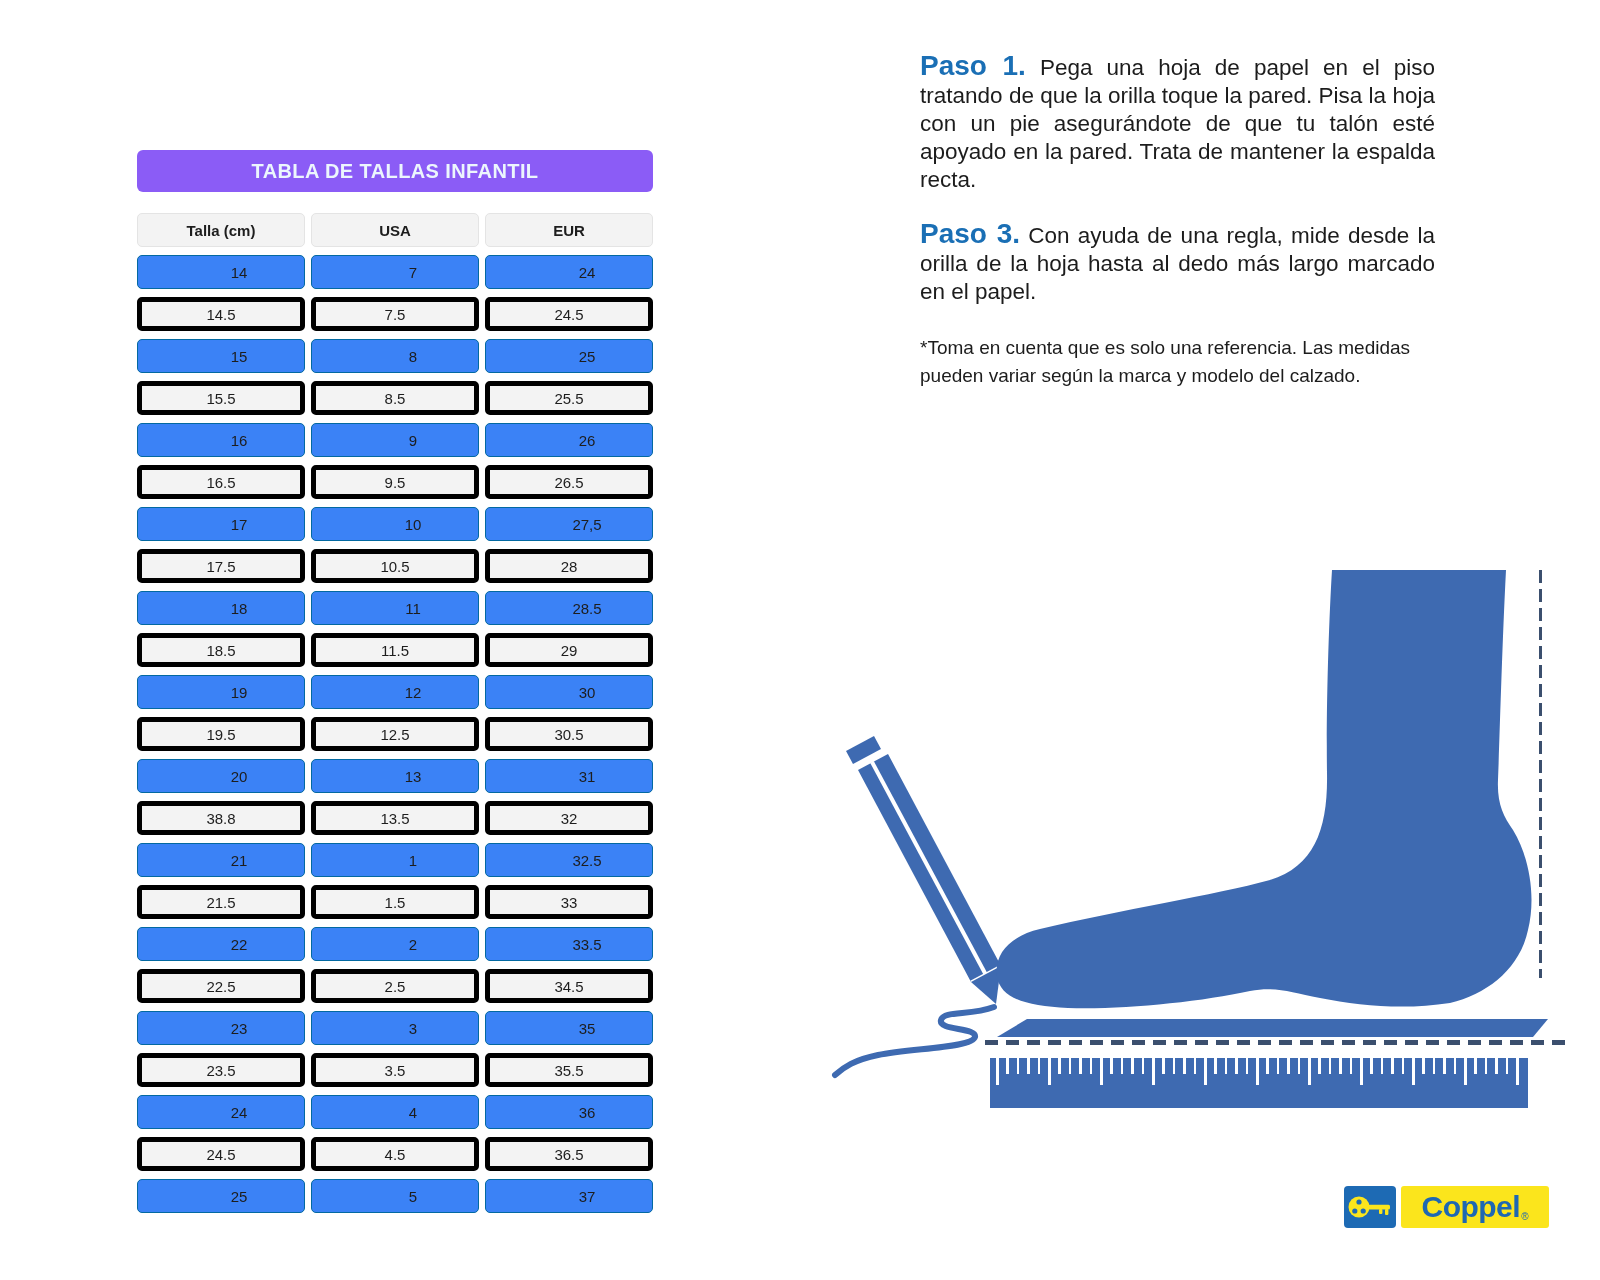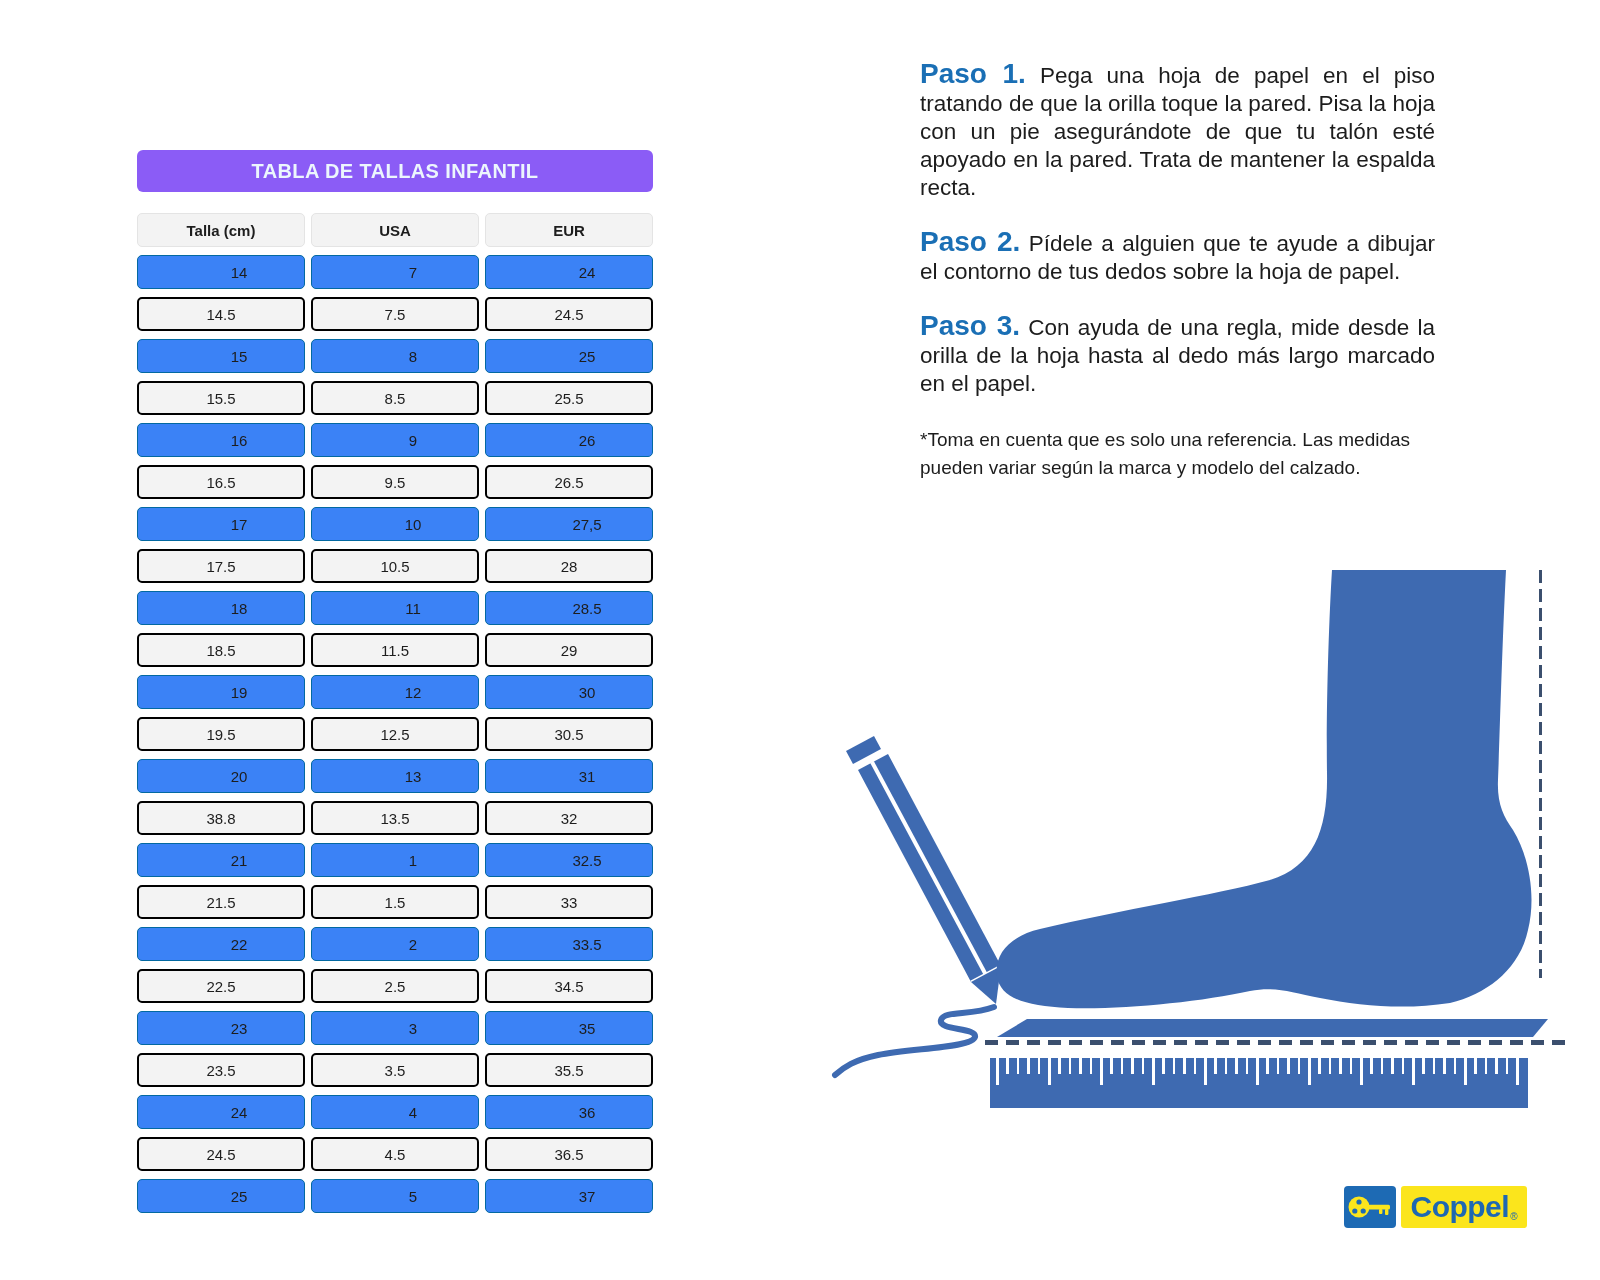--- a/index.html
+++ b/index.html
@@ -14,46 +14,46 @@
   .banner{position:absolute;left:137px;top:150px;width:516px;height:42px;background:#8b5cf6;border-radius:6px;
           display:flex;align-items:center;justify-content:center;}
   .banner span{color:#ecf6fd;font-size:20px;font-weight:700;letter-spacing:.4px;}
 
   .table{position:absolute;left:137px;top:213px;display:grid;grid-template-columns:repeat(3,168px);
          column-gap:6px;row-gap:8px;}
   .cell{height:34px;border-radius:5px;display:flex;align-items:center;justify-content:center;
         font-size:15px;color:#1d1d1d;box-sizing:border-box;}
   .cell.head{background:#f3f3f3;border:1px solid #e4e4e4;font-weight:700;}
   .cell.dark{background:#3b82f6;border:1px solid #0369a1;padding-left:36px;}
-  .cell.light{background:#f3f3f3;border:2px solid #000000;}
+  .cell.light{background:#f3f3f3;border:5px solid #000000;}
 
   
   .steps{position:absolute;left:920px;top:52px;width:515px;}
   .steps h2{margin:0 0 8px 0;text-align:center;font-size:27px;line-height:32px;font-weight:700;color:#2e6dad;}
-  .step{margin:8px 0 26px 0;font-size:22.5px;line-height:28px;color:#1c1c1c;text-align:justify;}
+  .step{margin:0 0 26px 0;font-size:22.5px;line-height:28px;color:#1c1c1c;text-align:justify;}
   .step-label{font-size:28px;font-weight:700;color:#1a6fb5;}
   .note{margin:28px 0 0 0;font-size:19px;line-height:28px;color:#1c1c1c;}
 
   
   .illustration{position:absolute;left:820px;top:558px;width:760px;height:566px;}
   .illustration svg{position:absolute;left:0;top:0;}
   .dash-h{position:absolute;left:165px;top:482px;width:580px;height:5px;
           background:repeating-linear-gradient(90deg,#3b4f6e 0 13px,transparent 13px 21px);}
   .dash-v{position:absolute;left:719px;top:12px;width:3px;height:408px;
           background:repeating-linear-gradient(180deg,#3b4f6e 0 13px,transparent 13px 19px);}
   .ruler{position:absolute;left:170px;top:500px;width:538px;height:50px;background:#3e6ab1;}
   .ticks{position:absolute;top:0;left:6px;right:6px;}
   .ticks.small{height:16px;background:repeating-linear-gradient(90deg,#ffffff 0 2.5px,transparent 2.5px 10.4px);}
   .ticks.long{height:27px;background:repeating-linear-gradient(90deg,#ffffff 0 3px,transparent 3px 52px);}
 
   
   .logo{position:absolute;left:1344px;top:1186px;display:flex;align-items:center;}
   .logo-key{width:52px;height:42px;background:#1d6ab4;border-radius:4px;margin-right:5px;
             display:flex;align-items:center;justify-content:center;}
-  .logo-word{width:126px;height:42px;background:#fbe51c;border-radius:3px;
+  .logo-word{width:148px;height:42px;background:#fbe51c;border-radius:3px;
              display:flex;align-items:center;justify-content:center;}
   .logo-word .brand{color:#1e68b2;font-size:30px;font-weight:800;letter-spacing:-.5px;}
   .logo-word .reg{color:#1e68b2;font-size:10px;align-self:flex-end;margin:0 0 6px 1px;}
 </style>
 </head>
 <body>
 
 <div class="page">
 
 
@@ -132,21 +132,20 @@
       <div class="cell light">24.5</div>
       <div class="cell light">4.5</div>
       <div class="cell light">36.5</div>
       <div class="cell dark">25</div>
       <div class="cell dark">5</div>
       <div class="cell dark">37</div>
     </div>
 
   <div class="steps">
     <p class="step"><span class="step-label">Paso 1.</span> <span>Pega una hoja de papel en el piso tratando de que la orilla toque la pared. Pisa la hoja con un pie asegurándote de que tu talón esté apoyado en la pared. Trata de mantener la espalda recta.</span></p>
-    <p class="step"><span class="step-label">Paso 2.</span> <span>Pídele a alguien que te ayude a dibujar el contorno de tus dedos sobre la hoja de papel.</span></p>
     <p class="step"><span class="step-label">Paso 3.</span> <span>Con ayuda de una regla, mide desde la orilla de la hoja hasta al dedo más largo marcado en el papel.</span></p>
     <p class="note">*Toma en cuenta que es solo una referencia. Las medidas pueden variar según la marca y modelo del calzado.</p>
   </div>
 
   <div class="illustration">
     <svg width="740" height="562" viewBox="0 0 740 562">
 
       <g>
         <polygon points="26,193 54,178 61,191 33,206" fill="#3e6ab1"></polygon>
         <polygon points="38,212 68,196 181,408 151,424" fill="#3e6ab1"></polygon>

